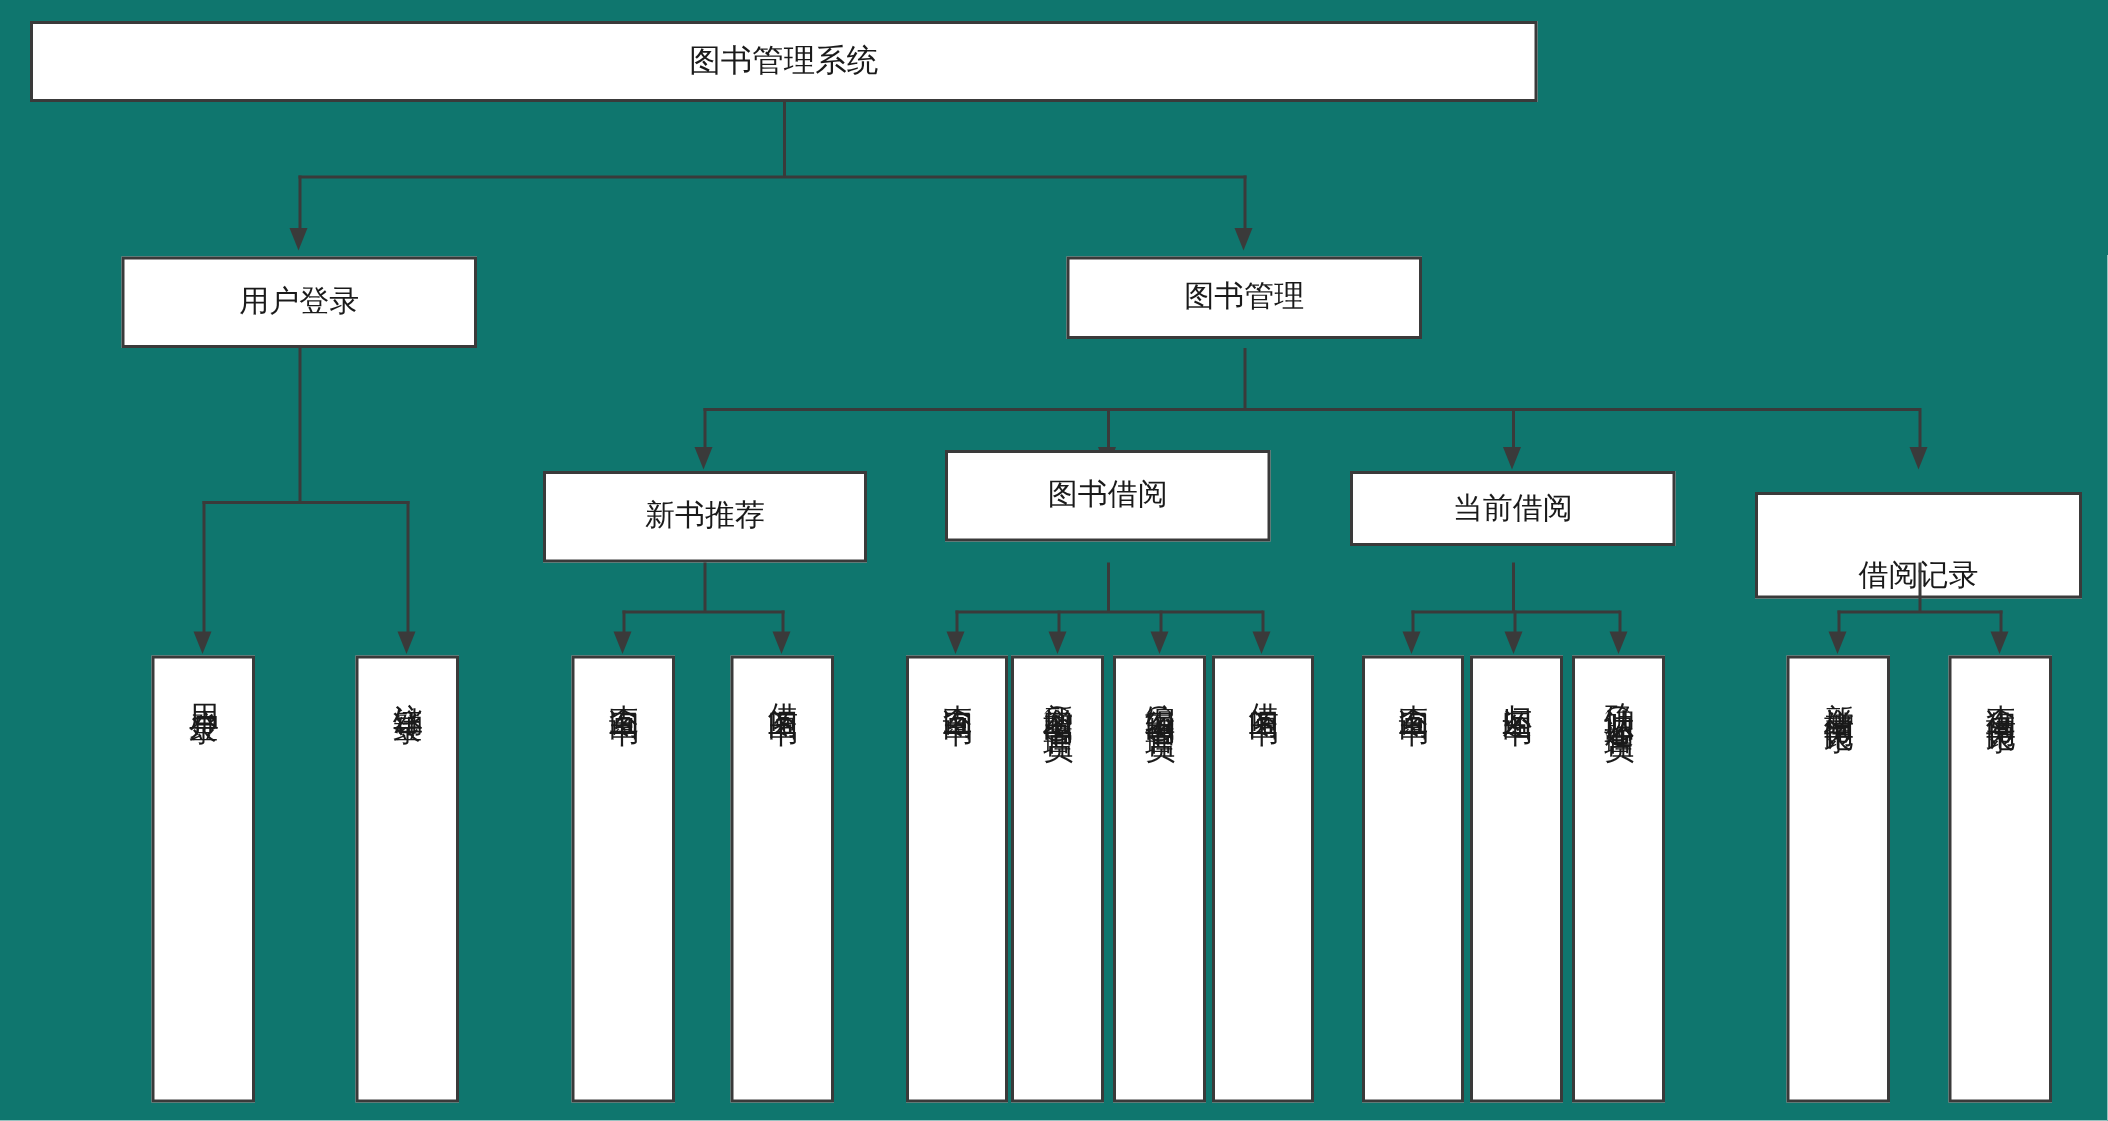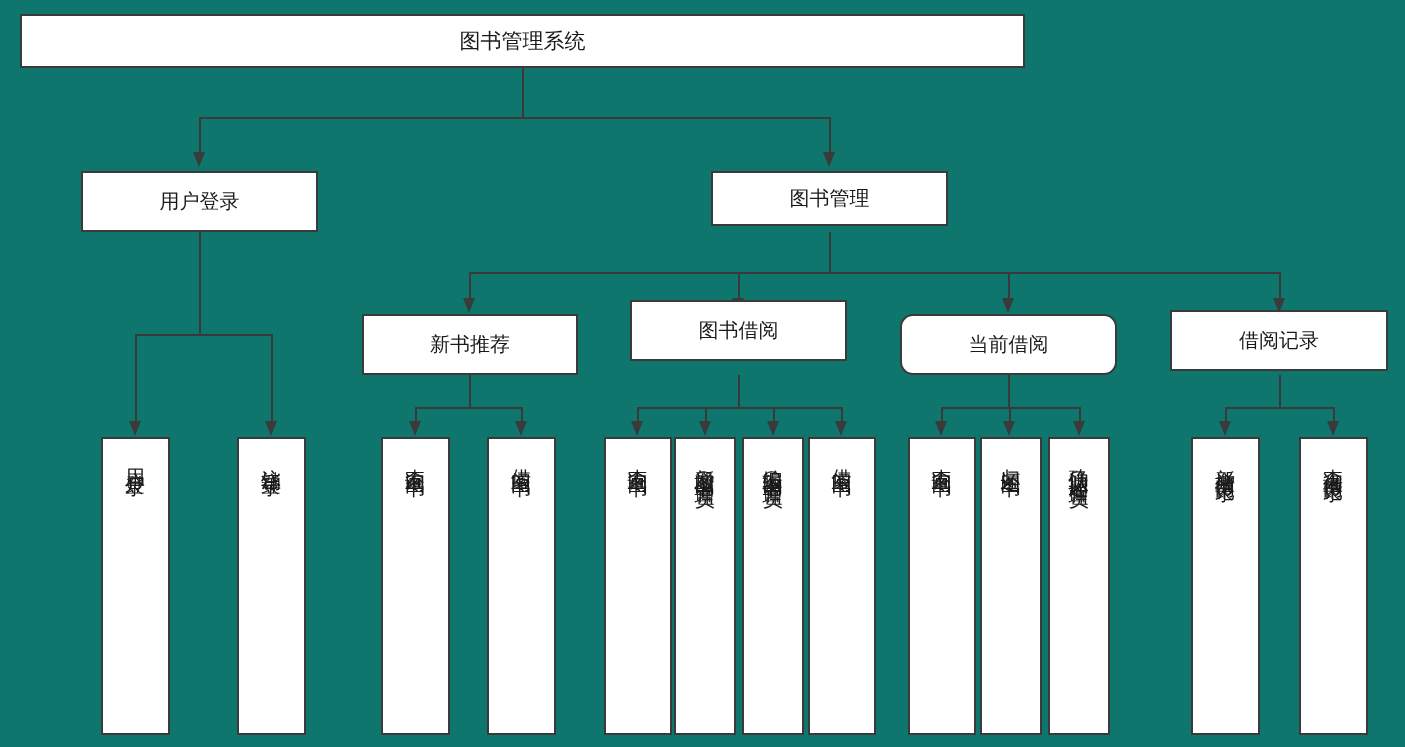--- a/index.html
+++ b/index.html
@@ -125,24 +125,24 @@
   <div class="arrow" style="left:1002px;top:298px;"></div>
   <div class="lineV" style="left:1279px;top:272px;height:27px;"></div>
   <div class="arrow" style="left:1273px;top:298px;"></div>
 
   <div class="node lvl3" style="left:362px;top:314px;width:216px;height:61px;">
     <span>新书推荐</span>
   </div>
   <div class="node lvl3" style="left:630px;top:300px;width:217px;height:61px;">
     <span>图书借阅</span>
   </div>
-  <div class="node lvl3" style="left:900px;top:314px;width:217px;height:61px;border-radius:13px;">
+  <div class="node lvl3" style="left:900px;top:314px;width:217px;height:50px;">
     <span>当前借阅</span>
   </div>
-  <div class="node lvl3" style="left:1170px;top:310px;width:218px;height:61px;">
+  <div class="node lvl3" style="left:1170px;top:328px;width:218px;height:71px;align-items:flex-end;">
     <span>借阅记录</span>
   </div>
 
   <div class="lineV" style="left:469px;top:375px;height:33px;"></div>
   <div class="lineH" style="left:415px;top:407px;width:108px;"></div>
   <div class="lineV" style="left:415px;top:407px;height:15px;"></div>
   <div class="arrow" style="left:409px;top:421px;"></div>
   <div class="lineV" style="left:521px;top:407px;height:15px;"></div>
   <div class="arrow" style="left:515px;top:421px;"></div>
 

